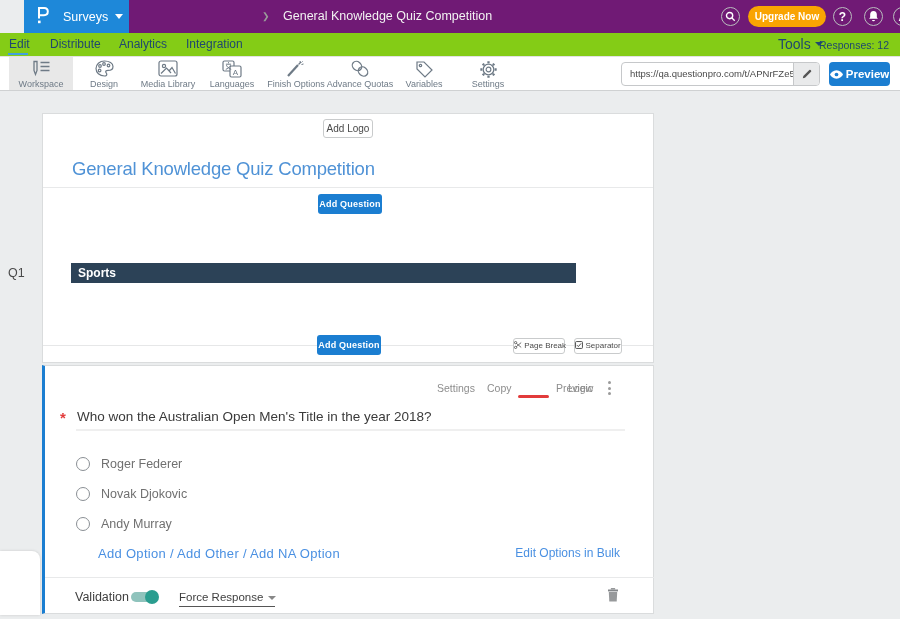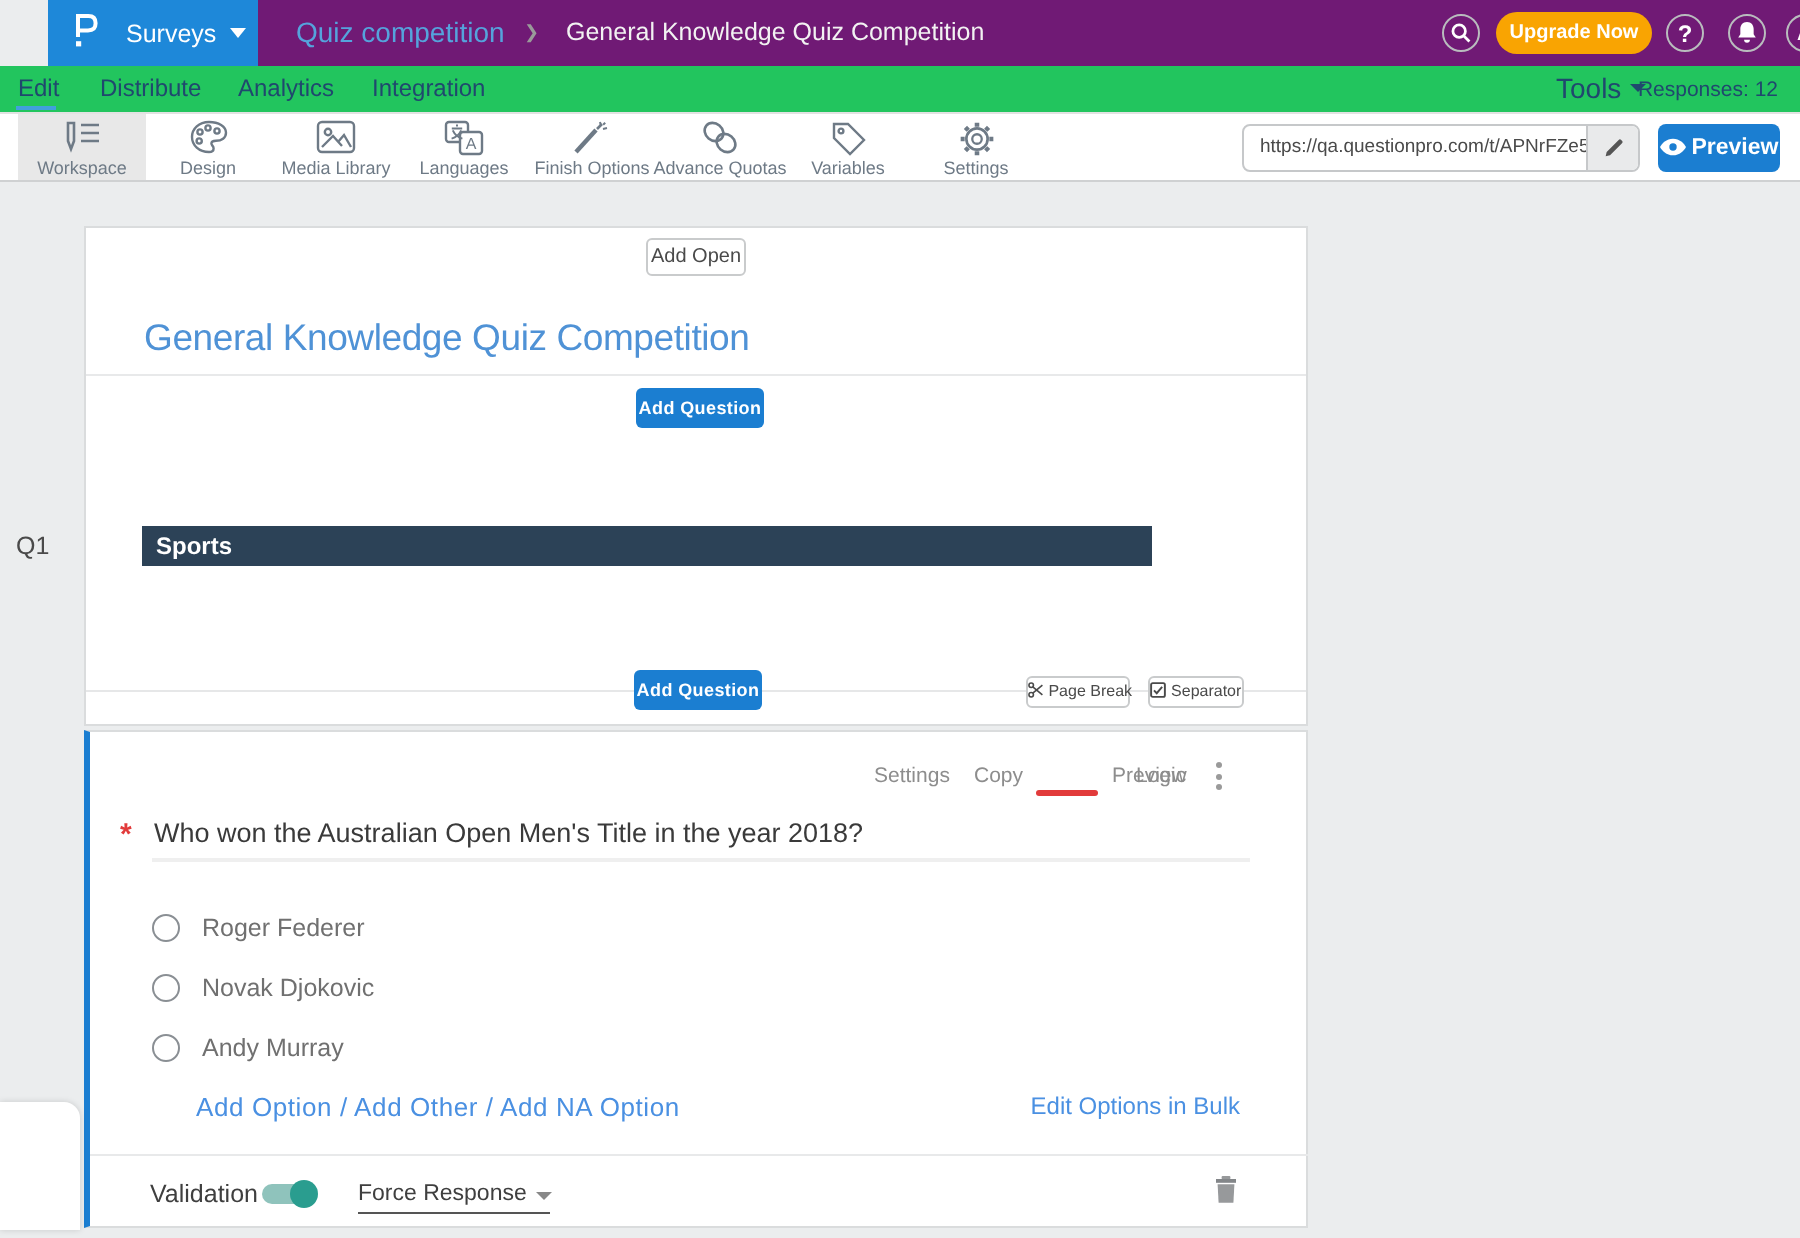--- a/index.html
+++ b/index.html
@@ -12,21 +12,21 @@
 #logoarea { left:0; top:0; width:105px; height:33px; background:#1e88d9; display:flex; align-items:center; }
 #surveys { color:#fff; font-size:12.5px; margin-left:39px; white-space:nowrap; }
 #surveys .car { display:inline-block; width:0; height:0; border-left:4.5px solid transparent; border-right:4.5px solid transparent; border-top:5px solid #fff; margin-left:7px; vertical-align:middle; margin-top:-2px; }
 .crumb1 { left:124px; top:0; height:33px; line-height:33px; color:#55a3dc; font-size:14px; }
 .crumbsep { left:238px; top:0; height:33px; line-height:32px; color:#9a9a9a; font-size:9px; }
 .crumb2 { left:259px; top:0; height:33px; line-height:33px; color:#f2f2f2; font-size:12.5px; }
 .circbtn { top:7px; width:19px; height:19px; border:1px solid #b9bcbe; border-radius:50%; color:#fff; text-align:center; }
 #upgrade { left:724px; top:6px; width:78px; height:21px; background:#f9a402; border-radius:11px; color:#fff; font-size:10px; font-weight:bold; text-align:center; line-height:21px; }
 
 
-#nav { left:0; top:33px; width:900px; height:24px; background:#22c55e; border-bottom:1px solid #e2e2e2; }
+#nav { left:0; top:33px; width:900px; height:24px; background:#84cc16; border-bottom:1px solid #e2e2e2; }
 .navitem { top:0; white-space:nowrap; height:24px; line-height:22px; color:#20486e; font-size:12px; }
 #editline { left:8px; top:20px; width:20px; height:2px; background:#41a0dd; }
 #tools { left:778px; font-size:14px; } #resp { left:auto; right:11px; font-size:10.5px; line-height:24px; }
 #tools .car { display:inline-block; width:0; height:0; border-left:4px solid transparent; border-right:4px solid transparent; border-top:4.5px solid #20486e; margin-left:4px; vertical-align:middle; margin-top:-2px;}
 
 
 #toolbar { left:0; top:57px; width:900px; height:34px; background:#fff; border-bottom:1px solid #cfd1d2; }
 .tbitem { top:0; width:64px; height:33px; text-align:center; color:#6e7a86; }
 .tbitem .lbl { position:absolute; left:-20px; right:-20px; top:21.5px; font-size:9px; }
 .tbitem svg { margin-top:3px; }
@@ -70,21 +70,20 @@
 
 <div class="abs" id="topbar">
   <div class="abs" id="logoarea">
     <svg class="abs" style="left:14px; top:7px" width="11" height="19" viewBox="0 0 11 19">
       <path d="M1 1 H6.2 Q9.8 1 9.8 4.6 Q9.8 8.2 6 8.2 H1.6" fill="none" stroke="#fff" stroke-width="2"></path>
       <path d="M1 0 V11.5" stroke="#fff" stroke-width="2"></path>
       <rect x="0" y="13.6" width="2.6" height="2.6" fill="#fff"></rect>
     </svg>
     <span id="surveys">Surveys<span class="car"></span></span>
   </div>
-  <div class="abs crumb1">Quiz competition</div>
   <div class="abs crumbsep">❯</div>
   <div class="abs crumb2">General Knowledge Quiz Competition</div>
   <div class="abs circbtn" style="left:697px;">
     <svg width="11" height="11" viewBox="0 0 12 12" style="margin-top:3px">
         <circle cx="5" cy="5" r="3.4" fill="none" stroke="#fff" stroke-width="1.5"></circle>
         <path d="M7.6 7.6 L10.6 10.6" stroke="#fff" stroke-width="1.5"></path>
       </svg>
   </div>
   <div class="abs" id="upgrade">Upgrade Now</div>
   <div class="abs circbtn" style="left:809px; font-size:12px; font-weight:bold; line-height:18px;">?</div>
@@ -198,21 +197,21 @@
   <div class="abs" id="previewbtn"><svg width="13" height="9" viewBox="0 0 14 9" style="vertical-align:-1px; margin-right:3px">
         <path d="M7 0 C3.5 0 1 2.5 0 4.5 C1 6.5 3.5 9 7 9 C10.5 9 13 6.5 14 4.5 C13 2.5 10.5 0 7 0 Z" fill="#fff"></path>
         <circle cx="7" cy="4.5" r="2" fill="#1b7ed1"></circle>
       </svg>Preview</div>
 </div>
 
 <div class="abs qlabel" style="left:8px; top:266px;">Q1</div>
 <div class="abs qlabel" style="left:8px; top:412px;margin-left:40px;">Q2</div>
 
 <div class="abs" id="card1"></div>
-<div class="abs" id="addlogo">Add Open</div>
+<div class="abs" id="addlogo">Add Logo</div>
 <div class="abs" id="title">General Knowledge Quiz Competition</div>
 <div class="abs" id="titlediv"></div>
 <div class="abs addq" style="left:318px; top:194px;">Add Question</div>
 <div class="abs" id="sports">Sports</div>
 <div class="abs" style="left:43px; top:345px; width:610px; height:1px; background:#e6e7e8;"></div>
 <div class="abs addq" style="left:317px; top:335px;">Add Question</div>
 <div class="abs minibtn" style="left:513px; top:338px; width:52px;"><svg width="8" height="8" viewBox="0 0 10 10" style="vertical-align:-1px">
       <g stroke="#4a4a4a" fill="none" stroke-width="1">
         <circle cx="2" cy="2" r="1.4"></circle>
         <circle cx="2" cy="8" r="1.4"></circle>

